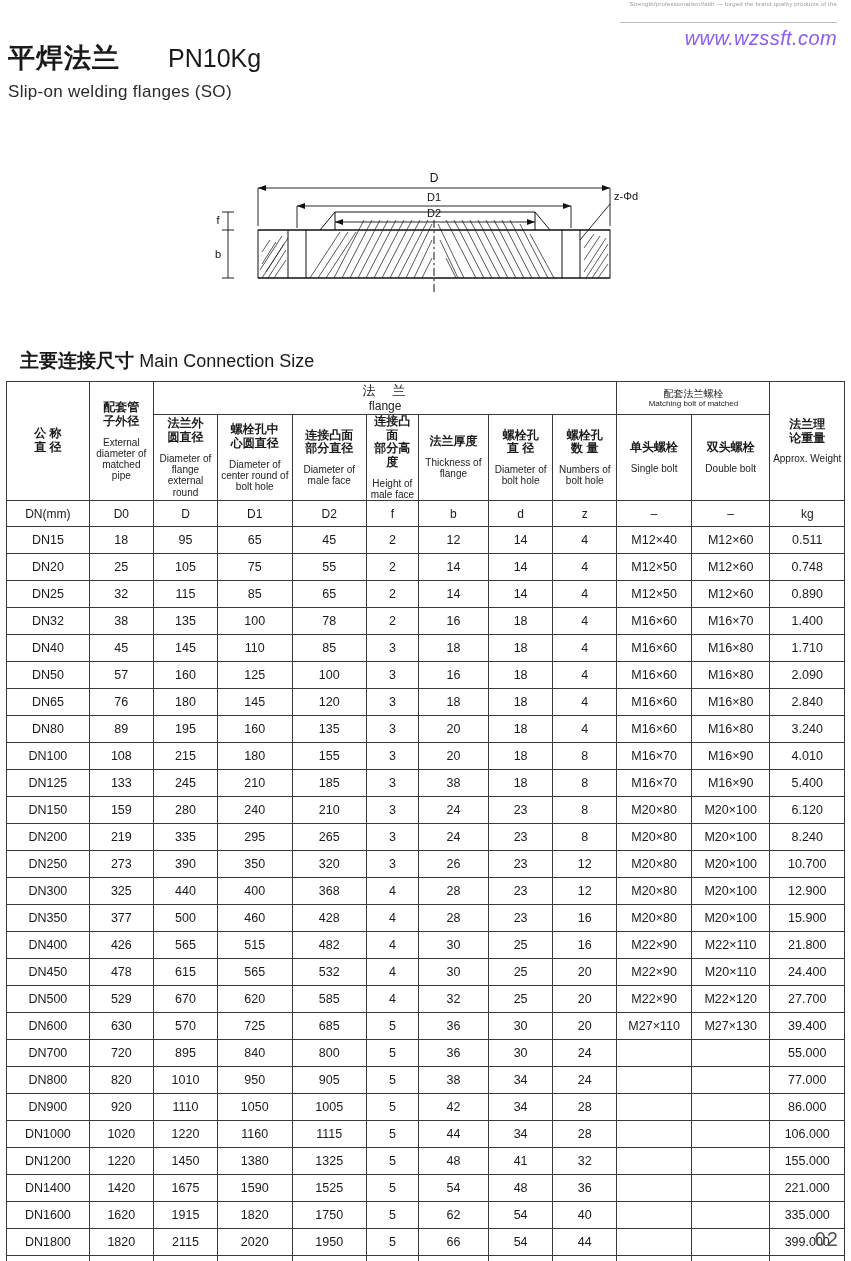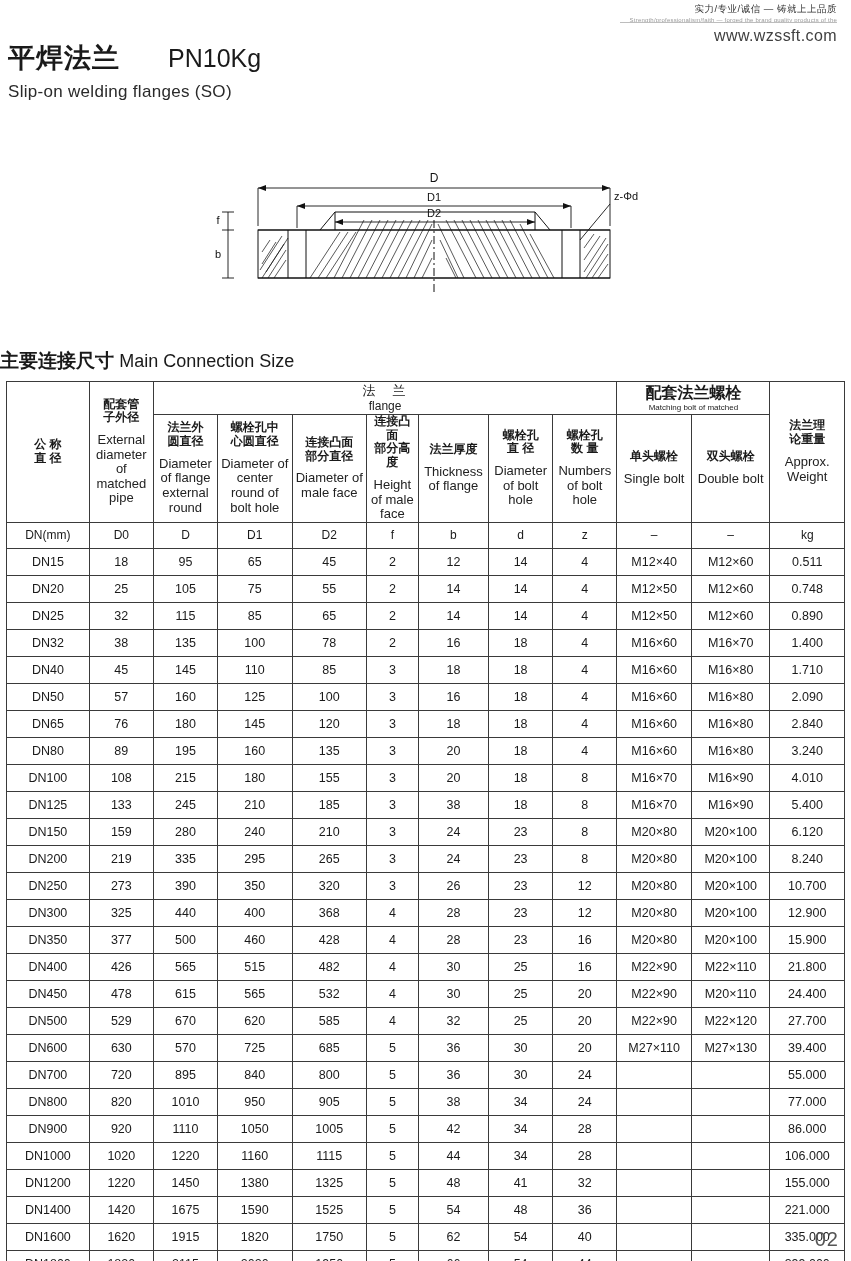--- a/index.html
+++ b/index.html
@@ -36,22 +36,23 @@
   }
   .top-rule {
     position: absolute;
     top: 22px; left: 620px; right: 14px;
     height: 1px;
     background: #bdbdbd;
   }
   .site-url {
     position: absolute;
     top: 27px; right: 14px;
-    font-size: 16px;
-    color: #404040;
+    font-size: 20px;
+    color: #8b5cf6;
+    font-style: italic;
     letter-spacing: .4px;
   }
 
   
   .title-cn {
     position: absolute;
     top: 40px; left: 8px;
     font-size: 27px;
     font-weight: bold;
     letter-spacing: 1px;
@@ -67,21 +68,21 @@
 
   
   .drawing {
     position: absolute;
     top: 160px; left: 210px;
     width: 450px; height: 175px;
   }
 
   .section-title {
     position: absolute;
-    top: 348px; left: 0;
+    top: 348px; left: 20px;
     font-size: 19px;
     font-weight: bold;
   }
   .section-title .en { font-weight: normal; font-size: 18px; }
 
   
   table.main {
     position: absolute;
     top: 381px; left: 6px;
     width: 839px;
@@ -89,25 +90,25 @@
     font-size: 11.5px;
   }
   table.main td, table.main th {
     border: 1px solid #3a3a3a;
     text-align: center;
     vertical-align: middle;
     padding: 0 2px;
     font-weight: normal;
   }
   .hdr-group { height: 28px; font-size: 12px; }
-  .hdr-group .cn { font-weight: bold; font-size: 16px; display: block; line-height: 1.15;}
+  .hdr-group .cn { font-weight: normal; font-size: 10px; display: block; line-height: 1.15;}
   .hdr-group .en { font-size: 8px; display: block; line-height: 1.15; color: #222; }
   .hdr-main { height: 82px; line-height: 1.15; }
   .hdr-main .cn { font-weight: bold; font-size: 12px; display: block; }
-  .hdr-main .en { font-size: 13px; display: block; color: #222; margin-top: 8px; line-height: 1.12; }
+  .hdr-main .en { font-size: 10px; display: block; color: #222; margin-top: 8px; line-height: 1.12; }
   .hdr-sym { height: 26px; font-size: 12px; }
   .data-row td { height: 27px; font-size: 12.5px; }
   .flange-span { font-size: 13px; letter-spacing: 2px; }
   .flange-span .en { letter-spacing: 0; font-size: 12px; }
 
   .col-dn { width: 80px; }
   .col-d0 { width: 62px; }
   .col-d  { width: 62px; }
   .col-d1 { width: 72px; }
   .col-d2 { width: 72px; }
@@ -125,21 +126,20 @@
     bottom: 10px;
     font-size: 20px;
     color: #555;
     letter-spacing: 1px;
   }
 </style>
 </head>
 <body>
 
 <div class="top-header">
-  <div class="line1">实力/专业/诚信 — 铸就上上品质</div>
   <div class="line2">Strength/professionalism/faith — forged the brand quality products of the</div>
 </div>
 <div class="top-rule"></div>
 <div class="site-url">www.wzssft.com</div>
 
 <div class="title-cn">
   <span>平焊法兰</span><span class="pn">PN10Kg</span>
 </div>
 <div class="title-en">Slip-on welding flanges (SO)</div>
 

